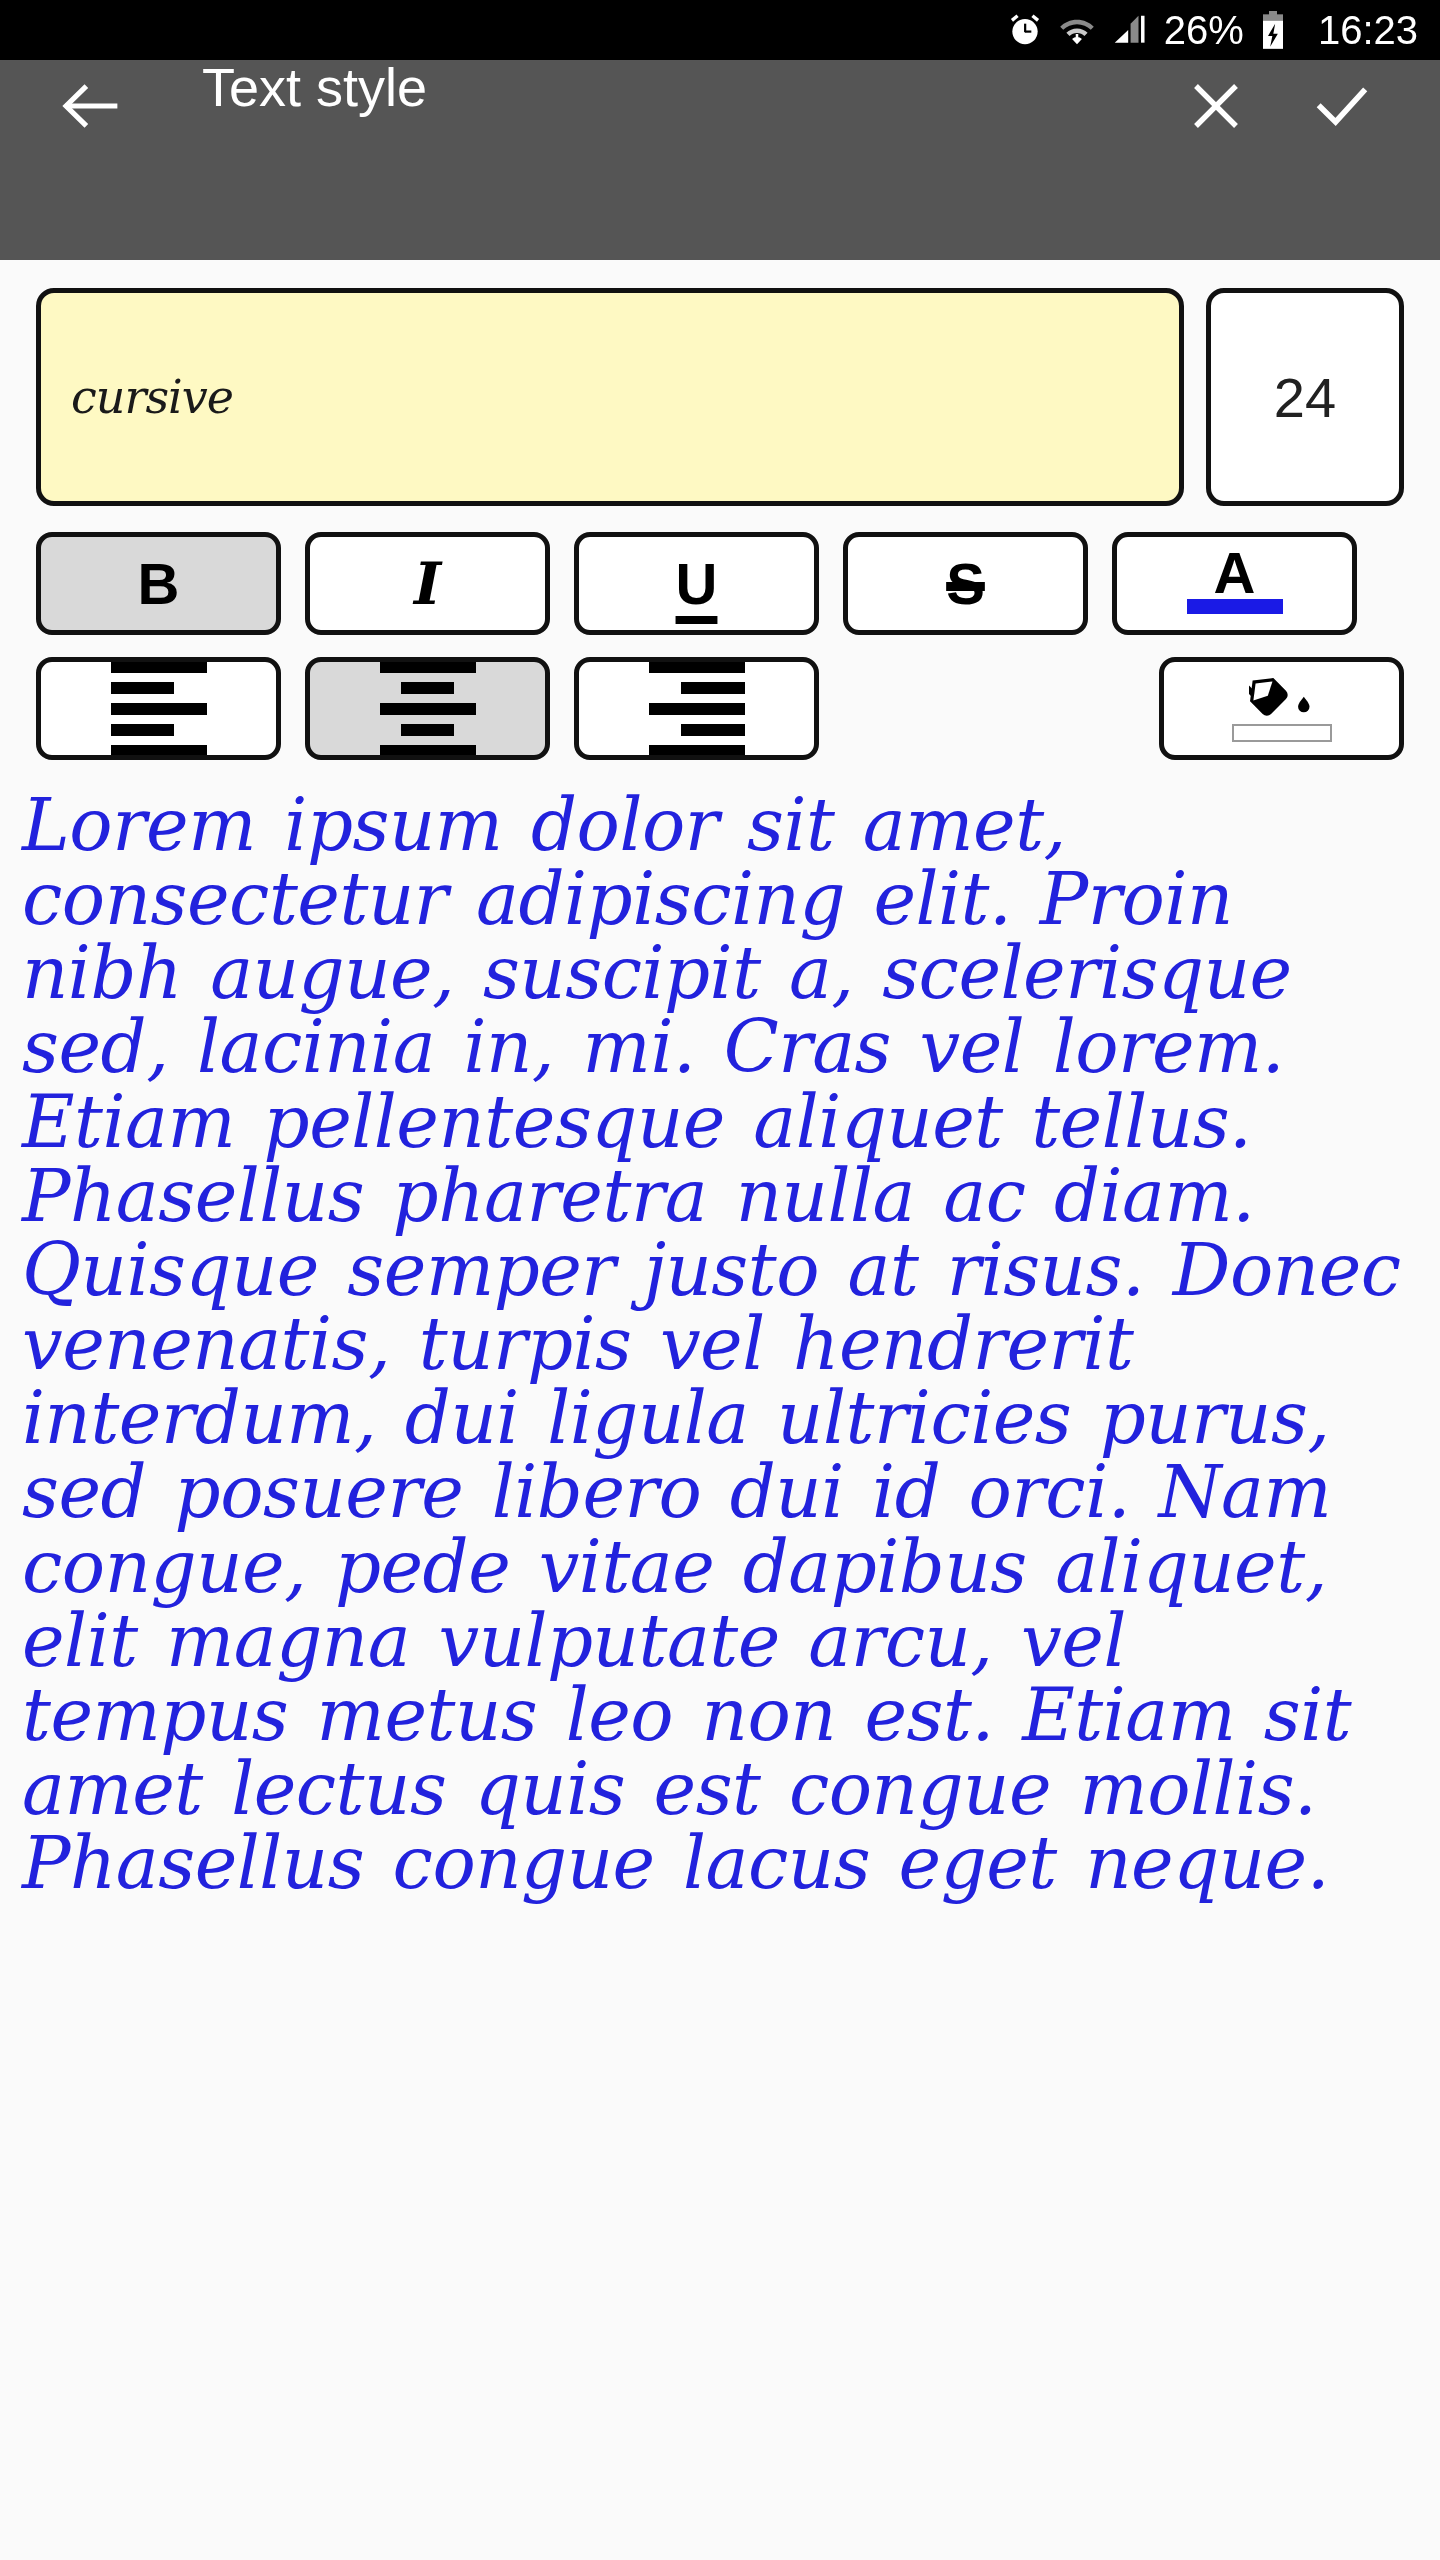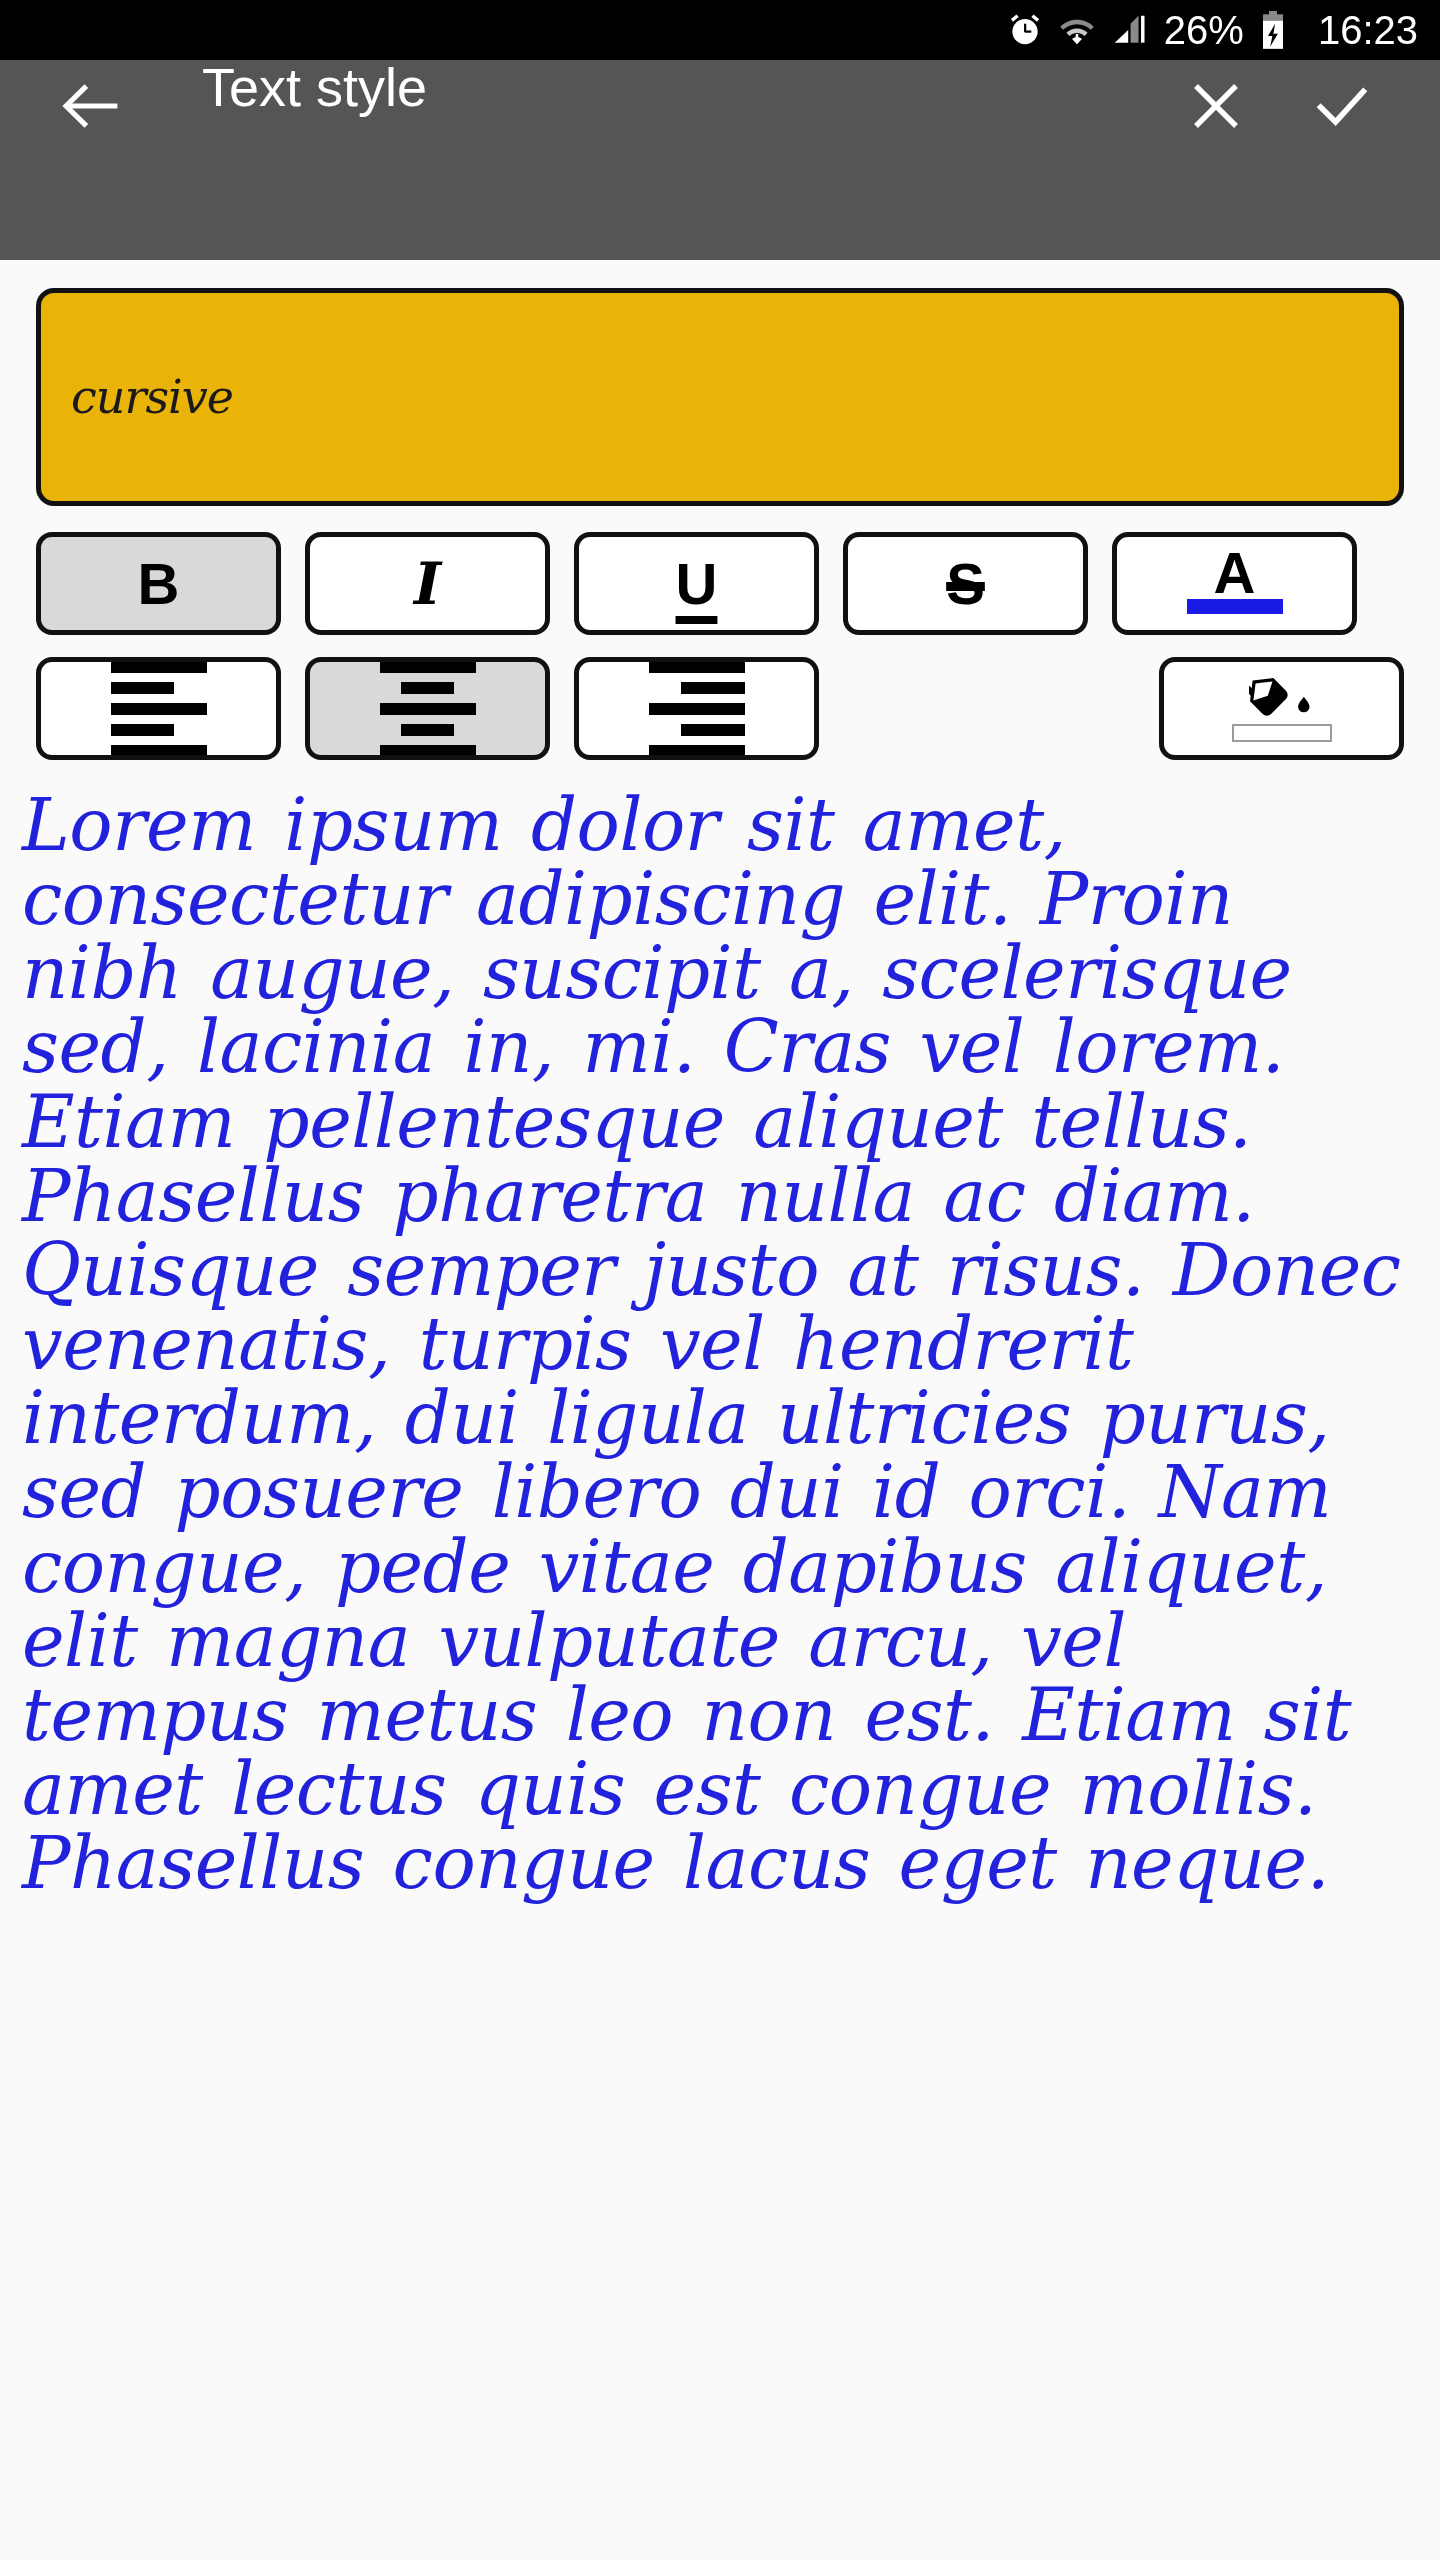--- a/index.html
+++ b/index.html
@@ -71,21 +71,21 @@
 
   .row-fields {
     display: flex;
     padding: 28px 36px 0 36px;
     gap: 22px;
     align-items: stretch;
   }
   .font-name-box {
     flex: 1 1 auto;
     height: 218px;
-    background: #eab308;
+    background: #fef9c3;
     border: 5px solid #111111;
     border-radius: 18px;
     display: flex;
     align-items: center;
     padding-left: 30px;
   }
   .font-name-text {
     font-family: "DejaVu Serif", serif;
     font-style: italic;
     font-size: 46px;
@@ -270,20 +270,23 @@
     </svg>
   </div>
 </div>
 
 <div class="panel">
 
   <div class="row-fields">
     <div class="font-name-box">
       <span class="font-name-text">cursive</span>
     </div>
+    <div class="font-size-box">
+      <span class="font-size-text">24</span>
+    </div>
   </div>
 
   <div class="btn-row">
 
     <div class="style-btn active">
       <span class="glyph">B</span>
     </div>
 
     <div class="style-btn">
       <span class="glyph glyph-i">I</span>

